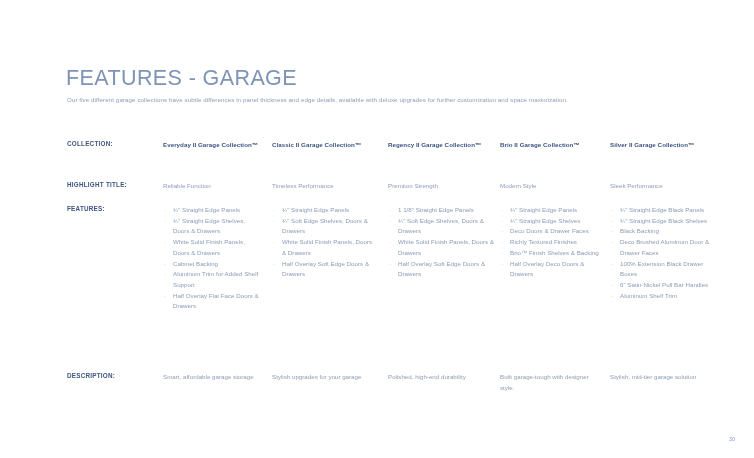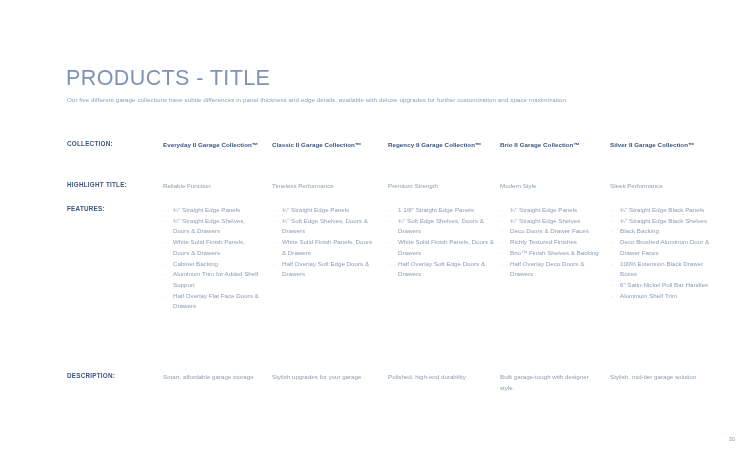--- a/index.html
+++ b/index.html
@@ -114,21 +114,21 @@
     font-size: 5px;
     color: #7e93b6;
     letter-spacing: 0.2px;
   }
 </style>
 </head>
 <body>
 
 <div class="page">
 
-  <div class="page-title">PRODUCTS - TITLE</div>
+  <div class="page-title">FEATURES - GARAGE</div>
   <div class="page-subtitle">Our five different garage collections have subtle differences in panel thickness and edge details, available with deluxe upgrades for further customization and space maximization.</div>
 
   <div class="table">
 
     <div class="row" id="row-collection" style="top:0px;">
       <div class="row-label">COLLECTION:</div>
       <div class="cell strong c0">Everyday II Garage Collection™</div>
       <div class="cell strong c1">Classic II Garage Collection™</div>
       <div class="cell strong c2">Regency II Garage Collection™</div>
       <div class="cell strong c3">Brio II Garage Collection™</div>

